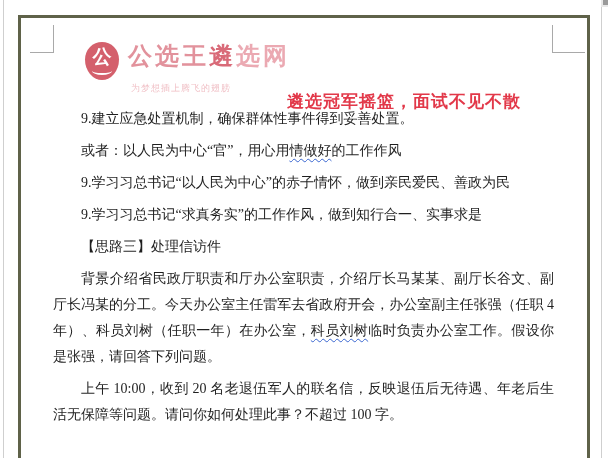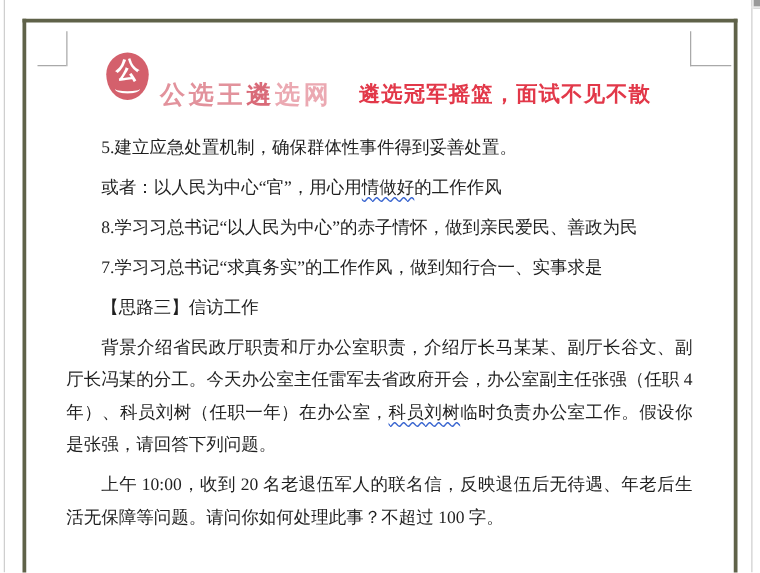--- a/index.html
+++ b/index.html
@@ -37,30 +37,30 @@
     width:34px; height:38px;
     background:#d4606c;
     border-radius:50% 50% 50% 50% / 46% 46% 54% 54%;
     color:#ffffff; text-align:center;
     font-size:19px; font-weight:bold; line-height:30px;
   }
   .logo-badge .swoosh {
     position:absolute; left:7px; bottom:5px; width:20px; height:8px;
     border-bottom:2px solid #ffffff; border-radius:0 0 50% 50%;
   }
-  .brand { position:absolute; left:43px; top:22px; white-space:nowrap;
-           font-size:20px; font-weight:bold; letter-spacing:3px; }
+  .brand { position:absolute; left:43px; top:0; white-space:nowrap;
+           font-size:24px; font-weight:bold; letter-spacing:3px; }
   .brand .b1 { color:#e2929c; }
   .brand .b2 { color:#d96a78; }
   .brand .b3 { color:#eba9b2; }
   .tagline { position:absolute; left:46px; top:42px; font-size:9px;
              color:#f0bfc5; letter-spacing:1px; white-space:nowrap; }
 
   .slogan {
-    position:absolute; left:266px; top:46px; white-space:nowrap;
+    position:absolute; left:266px; top:72px; white-space:nowrap;
     font-size:17px; font-weight:bold; color:#e23849; letter-spacing:1px;
   }
 
   .doc-body {
     position:absolute; left:32px; top:88px; width:501px;
     color:#1f1f1f; font-size:14px; line-height:26px;
     text-align:justify;
   }
   .doc-body p { margin:0 0 6px 0; text-indent:2em; }
   .wavy {
@@ -86,26 +86,27 @@
   <div class="crop tr-h"></div>
 
   <div class="logo">
     <div class="logo-badge">
       <span>公</span>
       <span class="swoosh"></span>
     </div>
     <div class="brand">
       <span class="b1">公选王</span><span class="b2">遴</span><span class="b3">选网</span>
     </div>
+    <div class="tagline">为梦想插上腾飞的翅膀</div>
   </div>
 
   <div class="slogan">遴选冠军摇篮，面试不见不散</div>
 
   <div class="doc-body">
-    <p>5.建立应急处置机制，确保群体性事件得到妥善处置。</p>
+    <p>9.建立应急处置机制，确保群体性事件得到妥善处置。</p>
     <p><span>或者：以人民为中心“官”，用心用</span><span class="wavy">情做好</span><span>的工作作风</span></p>
-    <p>8.学习习总书记“以人民为中心”的赤子情怀，做到亲民爱民、善政为民</p>
-    <p>7.学习习总书记“求真务实”的工作作风，做到知行合一、实事求是</p>
-    <p><span class="bold">【思路三】</span><span>信访工作</span></p>
+    <p>9.学习习总书记“以人民为中心”的赤子情怀，做到亲民爱民、善政为民</p>
+    <p>9.学习习总书记“求真务实”的工作作风，做到知行合一、实事求是</p>
+    <p><span class="bold">【思路三】</span><span>处理信访件</span></p>
     <p><span>背景介绍省民政厅职责和厅办公室职责，介绍厅长马某某、副厅长谷文、副厅长冯某的分工。今天办公室主任雷军去省政府开会，办公室副主任张强（任职 4 年）、科员刘树（任职一年）在办公室，</span><span class="wavy">科员刘树</span><span>临时负责办公室工作。假设你是张强，请回答下列问题。</span></p>
     <p>上午 10:00，收到 20 名老退伍军人的联名信，反映退伍后无待遇、年老后生活无保障等问题。请问你如何处理此事？不超过 100 字。</p>
   </div>
 </div>
 
 </body></html>

